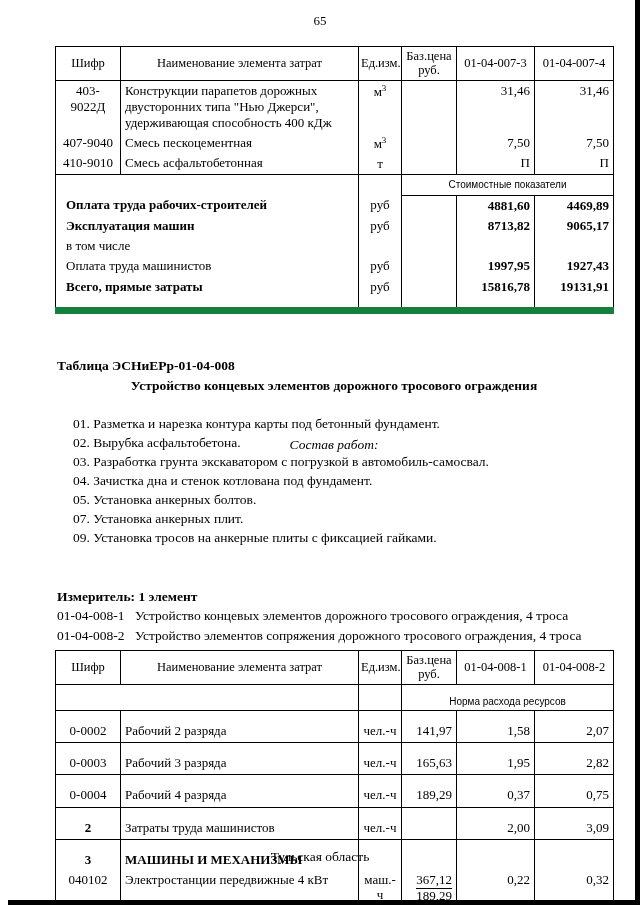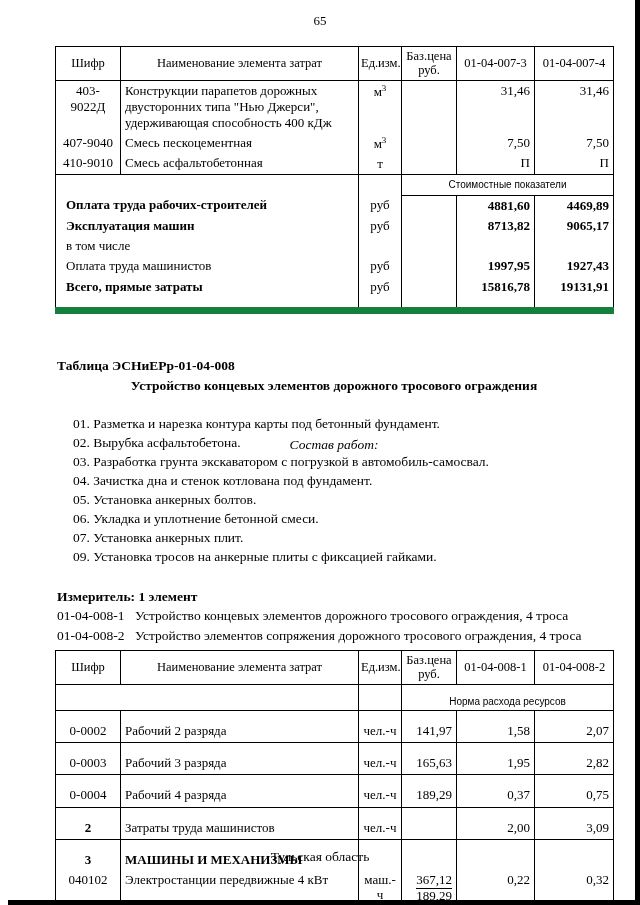--- a/index.html
+++ b/index.html
@@ -151,21 +151,20 @@
   <div class="sec-label">Таблица ЭСНиЕРр-01-04-008</div>
   <div class="sec-title">Устройство концевых элементов дорожного тросового ограждения</div>
   <div class="sec-works-label">Состав работ:</div>
 
   <div class="works">
     <div class="w">01. Разметка и нарезка контура карты под бетонный фундамент.</div>
     <div class="w">02. Вырубка асфальтобетона.</div>
     <div class="w">03. Разработка грунта экскаватором с погрузкой в автомобиль-самосвал.</div>
     <div class="w">04. Зачистка дна и стенок котлована под фундамент.</div>
     <div class="w">05. Установка анкерных болтов.</div>
-    <div class="w">06. Укладка и уплотнение бетонной смеси.</div>
     <div class="w">07. Установка анкерных плит.</div>
     <div class="w">09. Установка тросов на анкерные плиты с фиксацией гайками.</div>
   </div>
 
   <div class="measurer">Измеритель: 1 элемент</div>
 
   <div class="items">
     <div class="it">
       <span class="code">01-04-008-1</span>
       <span>Устройство концевых элементов дорожного тросового ограждения, 4 троса</span>

